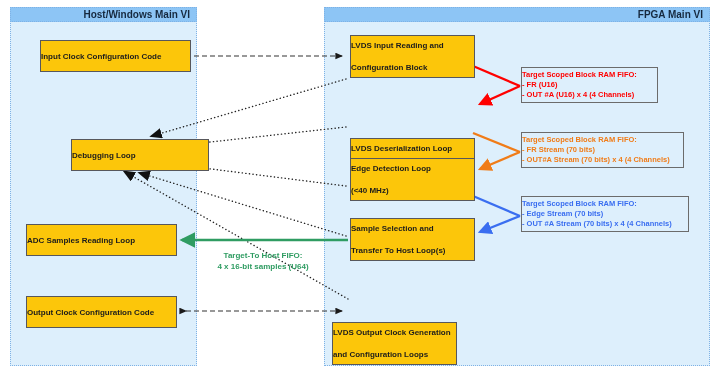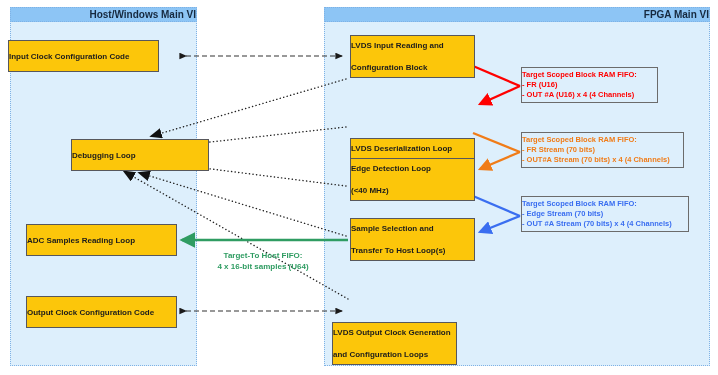--- a/index.html
+++ b/index.html
@@ -6,21 +6,21 @@
   body{
     width:718px;height:375px;background:#ffffff;
     font-family:"Liberation Sans", sans-serif;
     overflow:hidden;position:relative;
   }
   #stage{position:absolute;left:0;top:0;width:718px;height:375px;}
   svg.layer{position:absolute;left:0;top:0;width:718px;height:375px;pointer-events:none;}
   .panel{position:absolute;background:#ddeffc;border:1px dotted #7fb2e5;box-sizing:border-box;}
   .panel-header{position:absolute;background:#8dc5f5;box-sizing:border-box;
     border:1px dotted #7fb2e5;color:#16293f;font-size:10px;font-weight:bold;
-    text-align:right;line-height:14px;}
+    text-align:right;line-height:14px;padding-right:6px;}
   .node{position:absolute;background:#fcc60a;border:1px solid #57575c;
     box-sizing:border-box;display:flex;align-items:center;justify-content:center;
     color:#1c1c1c;font-size:8px;font-weight:bold;text-align:left;line-height:11px;}
   .node span{display:block;width:100%;}
   .annot{position:absolute;background:#ddeffc;border:1px solid #6b6b6b;
     box-sizing:border-box;font-size:7.5px;font-weight:bold;line-height:10px;
     padding:2px 0;white-space:nowrap;}
   .annot.red{color:#ff0000;}
   .annot.orange{color:#f07c18;}
   .annot.blue{color:#3a6ef0;}
@@ -101,21 +101,21 @@
       <line x1="520" y1="152" x2="473" y2="133" stroke="#f07c18" stroke-width="2.3"></line>
       <line x1="520" y1="152" x2="480" y2="169" stroke="#f07c18" stroke-width="2.3" marker-end="url(#arrOrange)"></line>
     </g>
 
     <g>
       <line x1="520" y1="216" x2="473" y2="196" stroke="#3a6ef0" stroke-width="2.3"></line>
       <line x1="520" y1="216" x2="480" y2="232" stroke="#3a6ef0" stroke-width="2.3" marker-end="url(#arrBlue)"></line>
     </g>
   </svg>
 
-  <div class="node" style="left:8px;top:40px;width:151px;height:32px;">
+  <div class="node" style="left:40px;top:40px;width:151px;height:32px;">
     <span>Input Clock Configuration Code</span>
   </div>
   <div class="node" style="left:26px;top:139px;width:138px;height:32px;margin-left:45px;">
     <span>Debugging Loop</span>
   </div>
   <div class="node" style="left:26px;top:224px;width:151px;height:32px;">
     <span>ADC Samples Reading Loop</span>
   </div>
   <div class="node" style="left:26px;top:296px;width:151px;height:32px;">
     <span>Output Clock Configuration Code</span>

